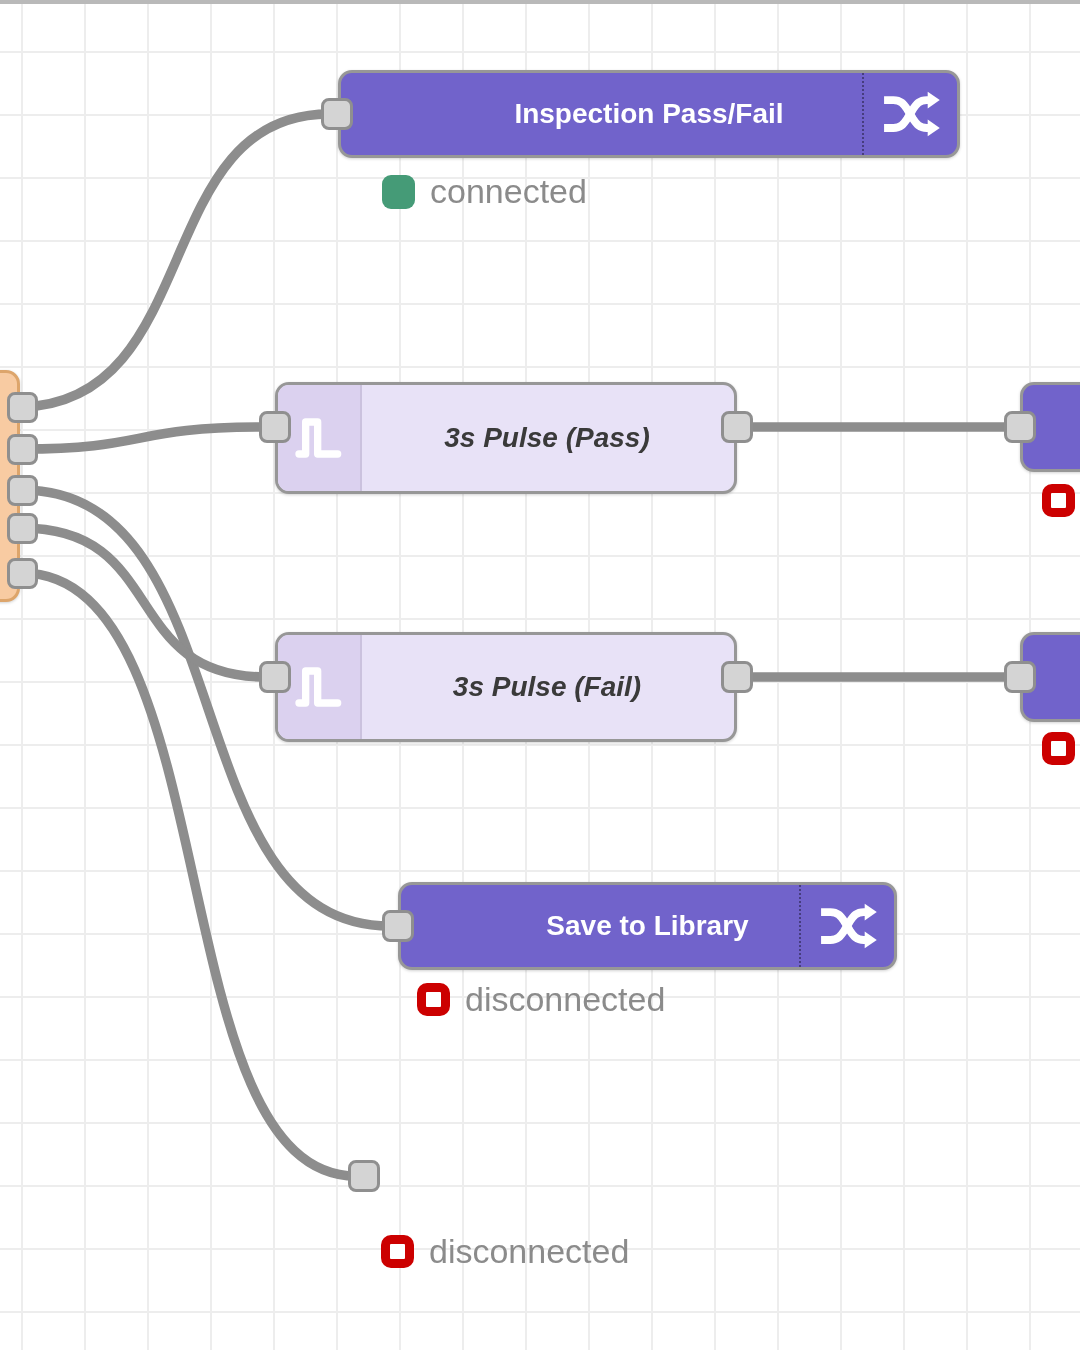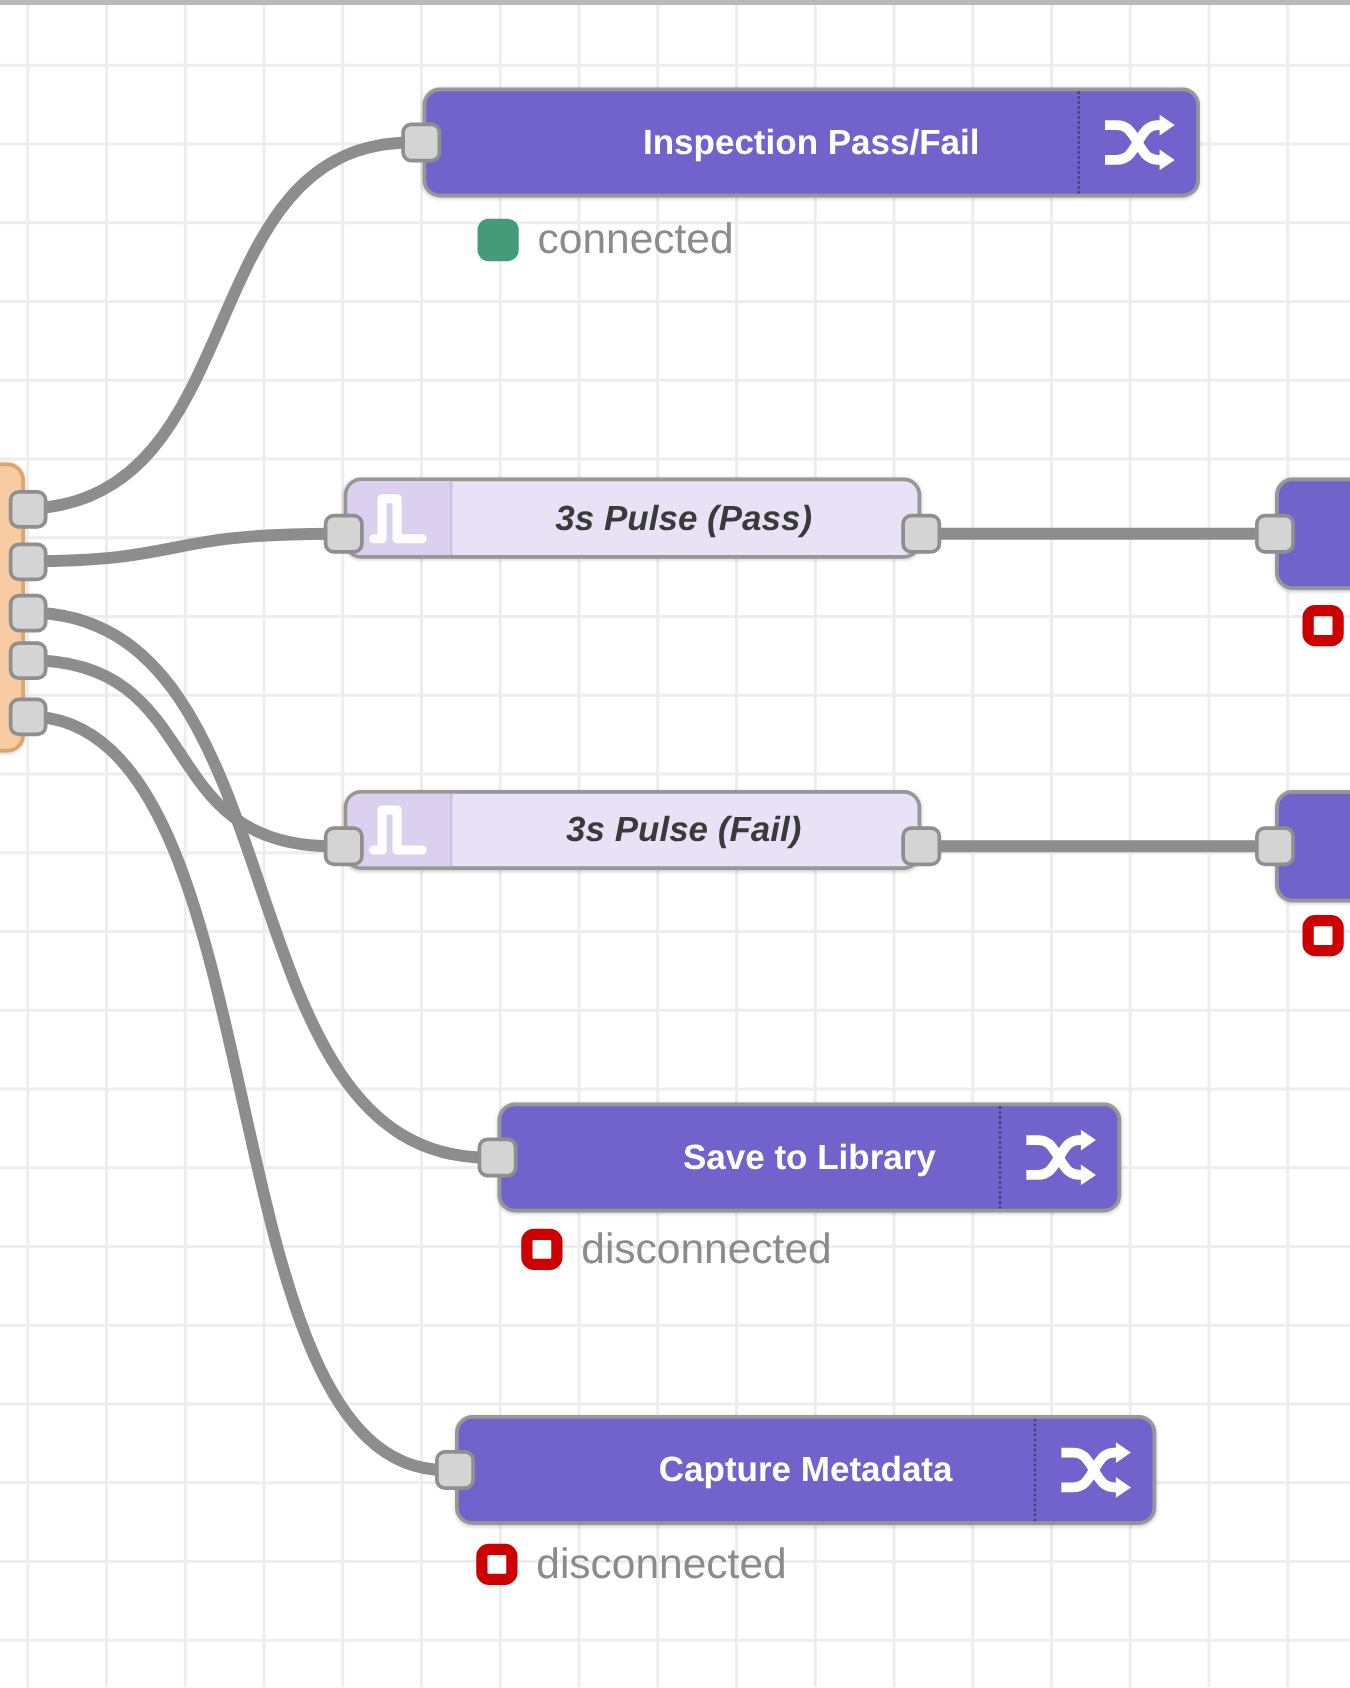--- a/index.html
+++ b/index.html
@@ -79,32 +79,32 @@
         <polygon points="50,4 63,13 50,22"></polygon>
       </svg>
     </div>
   </div>
   <div class="port" style="left:321px;top:98px;"></div>
   <div class="status" style="left:358px;top:172px;margin-left:24px;">
     <span class="dot-green"></span>
     <span>connected</span>
   </div>
 
-  <div class="node node-lav" style="left:275px;top:382px;width:462px;height:65px;">
+  <div class="node node-lav" style="left:275px;top:382px;width:462px;height:112px;">
     <div class="icon-sec-l">
       <svg class="pulse-svg" viewBox="0 0 36 36">
         <path d="M3 30 L8 30 L8 6 L17 6 L17 30 L32 30"></path>
       </svg>
     </div>
     <div class="label label-dark" style="left:82px;">3s Pulse (Pass)</div>
   </div>
   <div class="port" style="left:259px;top:411px;"></div>
   <div class="port" style="left:721px;top:411px;"></div>
 
-  <div class="node node-lav" style="left:275px;top:632px;width:462px;height:64px;">
+  <div class="node node-lav" style="left:275px;top:632px;width:462px;height:110px;">
     <div class="icon-sec-l">
       <svg class="pulse-svg" viewBox="0 0 36 36">
         <path d="M3 30 L8 30 L8 6 L17 6 L17 30 L32 30"></path>
       </svg>
     </div>
     <div class="label label-dark" style="left:82px;">3s Pulse (Fail)</div>
   </div>
   <div class="port" style="left:259px;top:661px;"></div>
   <div class="port" style="left:721px;top:661px;"></div>
 
@@ -126,29 +126,18 @@
         <polygon points="50,4 63,13 50,22"></polygon>
       </svg>
     </div>
   </div>
   <div class="port" style="left:382px;top:910px;"></div>
   <div class="status" style="left:417px;top:980px;">
     <span class="ring-red"></span>
     <span>disconnected</span>
   </div>
 
-  <div class="node node-purple" style="left:364px;top:1132px;width:561px;height:88px;">
-    <div class="label">Capture Metadata</div>
-    <div class="icon-sec-r">
-      <svg class="shuffle-svg" viewBox="0 0 64 56">
-        <path d="M3 13 H13 C21 13 24 17 28 23 L34 33 C38 39 41 43 49 43 H51"></path>
-        <path d="M3 43 H13 C21 43 24 39 28 33 L34 23 C38 17 41 13 49 13 H51"></path>
-        <polygon points="50,34 63,43 50,52"></polygon>
-        <polygon points="50,4 63,13 50,22"></polygon>
-      </svg>
-    </div>
-  </div>
   <div class="port" style="left:348px;top:1160px;"></div>
   <div class="status" style="left:381px;top:1232px;">
     <span class="ring-red"></span>
     <span>disconnected</span>
   </div>
 </div>
 
 </body></html>

